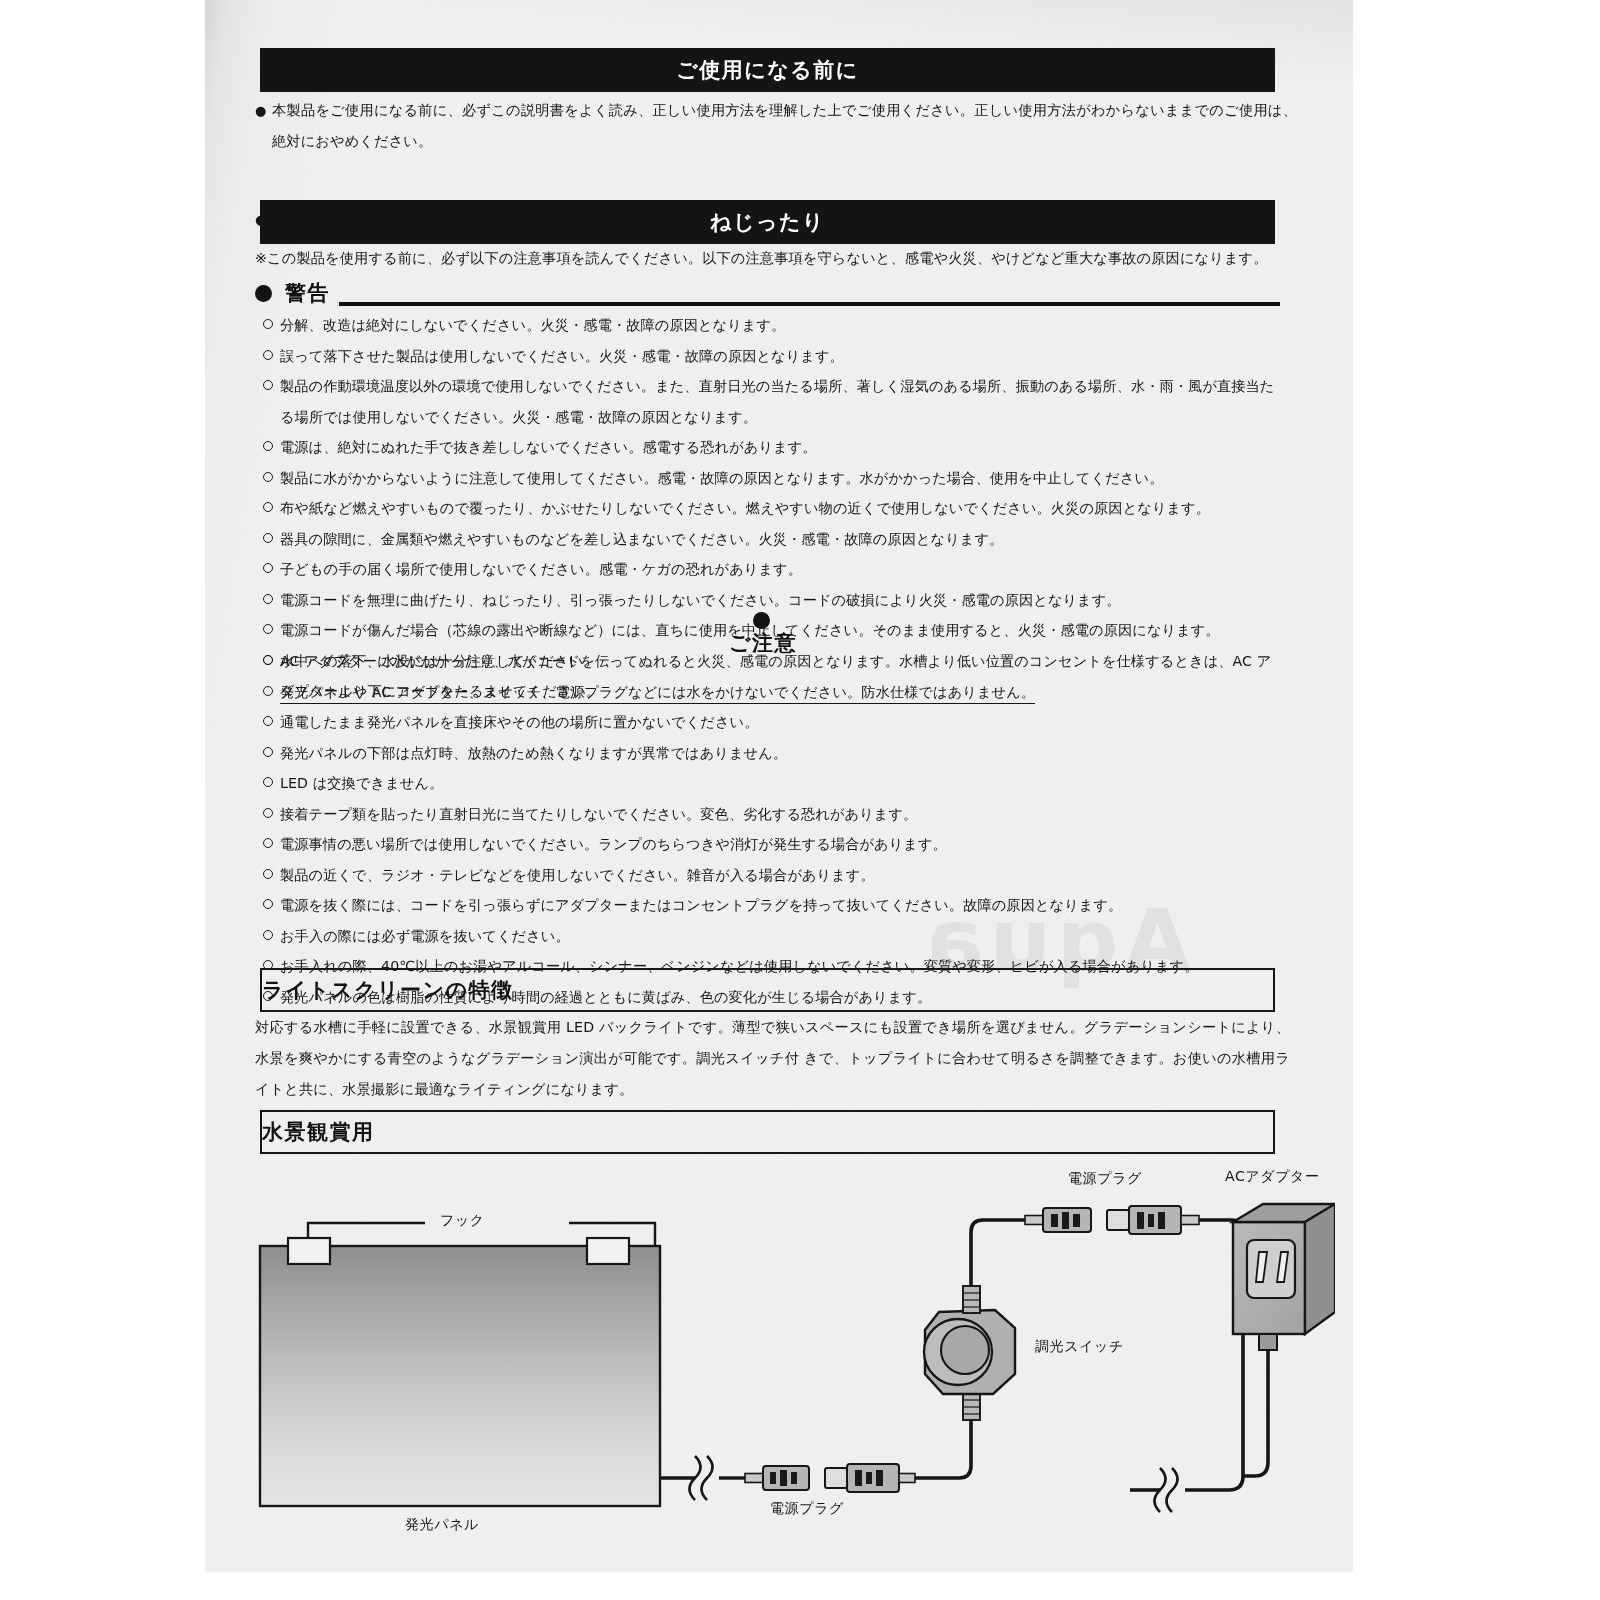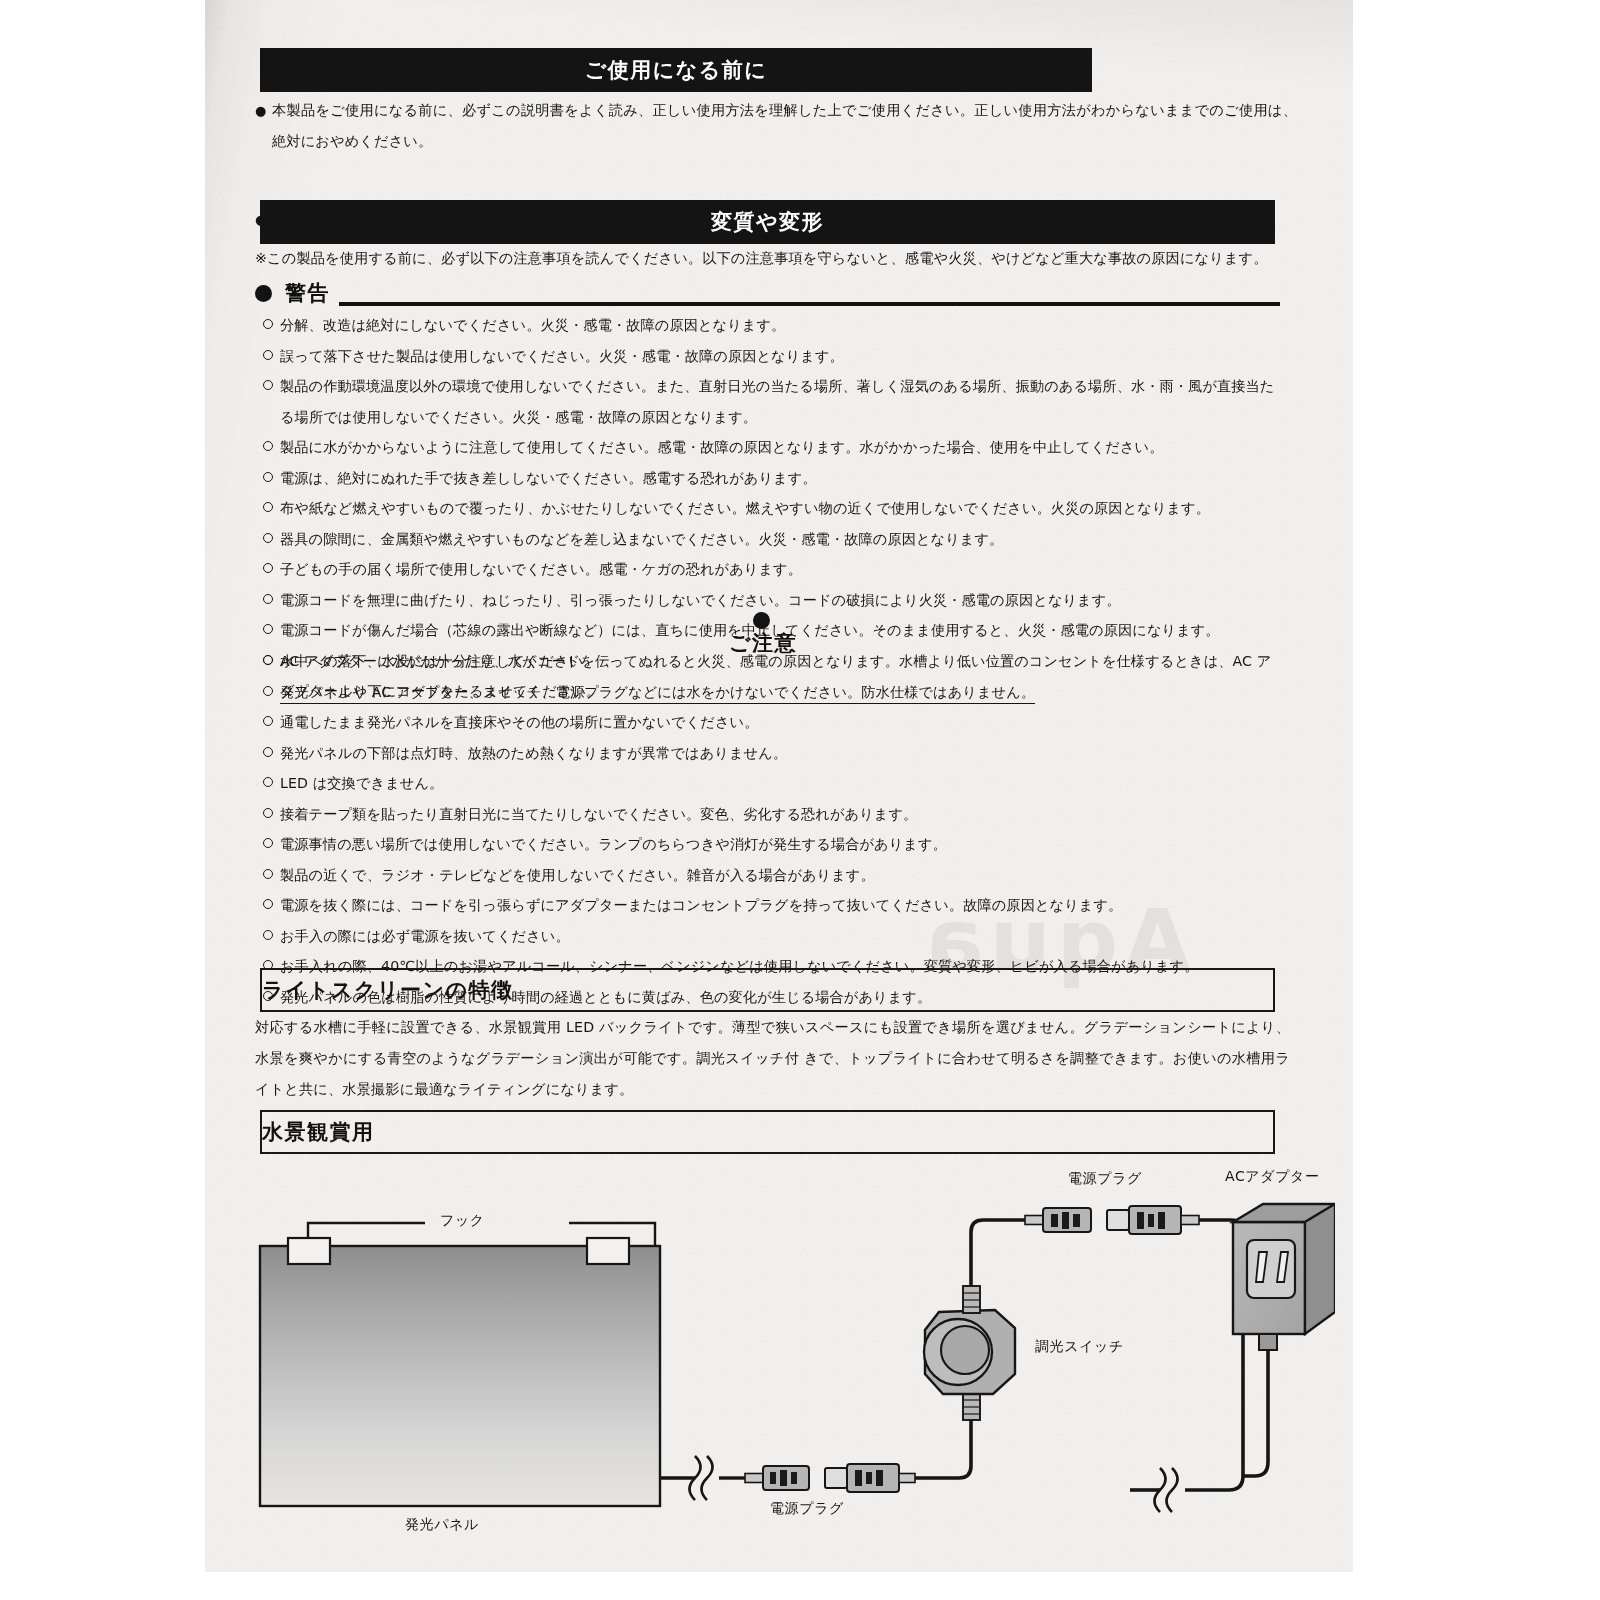--- a/index.html
+++ b/index.html
@@ -201,42 +201,42 @@
 <body>
 
 <div id="scan-area">
   <div id="page-sheet">
     <div id="paper-noise"></div>
 
     <div id="page-content">
 
       <div id="watermark">Aqua</div>
 
-      <div class="band" style="left:55px; top:48px; width:832px;">ご使用になる前に</div>
+      <div class="band" style="left:55px; top:48px; width:1015px;">ご使用になる前に</div>
 
       <div class="para pbullet" style="left:50px; top:95px; width:1025px;">本製品をご使用になる前に、必ずこの説明書をよく読み、正しい使用方法を理解した上でご使用ください。正しい使用方法がわからないままでのご使用は、絶対におやめください。</div>
 
       <div class="para pbullet" style="left:50px; top:142px; width:1025px;">この説明書は、読み終った後も大切に保管し、必要なときにお読みください。</div>
 
-      <div class="band" style="left:55px; top:200px; width:1015px;">変質や変形</div>
+      <div class="band" style="left:55px; top:200px; width:1015px;">ねじったり</div>
 
       <div class="para" style="left:50px; top:243px; width:1035px;">※この製品を使用する前に、必ず以下の注意事項を読んでください。以下の注意事項を守らないと、感電や火災、やけどなど重大な事故の原因になります。</div>
 
       <div class="rule-head" style="left:50px; top:276px; width:1025px;">
         <span class="rule-dot"></span>
         <span class="rule-label">警告</span>
         <span class="rule-line"></span>
       </div>
 
       <div class="blist" style="left:58px; top:310px; width:1020px;">
         <div class="bitem"><span class="txt">分解、改造は絶対にしないでください。火災・感電・故障の原因となります。</span></div>
         <div class="bitem"><span class="txt">誤って落下させた製品は使用しないでください。火災・感電・故障の原因となります。</span></div>
         <div class="bitem"><span class="txt">製品の作動環境温度以外の環境で使用しないでください。また、直射日光の当たる場所、著しく湿気のある場所、振動のある場所、水・雨・風が直接当たる場所では使用しないでください。火災・感電・故障の原因となります。</span></div>
+        <div class="bitem"><span class="txt">電源は、絶対にぬれた手で抜き差ししないでください。感電する恐れがあります。</span></div>
         <div class="bitem"><span class="txt">製品に水がかからないように注意して使用してください。感電・故障の原因となります。水がかかった場合、使用を中止してください。</span></div>
-        <div class="bitem"><span class="txt">電源は、絶対にぬれた手で抜き差ししないでください。感電する恐れがあります。</span></div>
         <div class="bitem"><span class="txt">布や紙など燃えやすいもので覆ったり、かぶせたりしないでください。燃えやすい物の近くで使用しないでください。火災の原因となります。</span></div>
         <div class="bitem"><span class="txt">器具の隙間に、金属類や燃えやすいものなどを差し込まないでください。火災・感電・故障の原因となります。</span></div>
         <div class="bitem"><span class="txt">子どもの手の届く場所で使用しないでください。感電・ケガの恐れがあります。</span></div>
         <div class="bitem"><span class="txt">電源コードを無理に曲げたり、ねじったり、引っ張ったりしないでください。コードの破損により火災・感電の原因となります。</span></div>
         <div class="bitem"><span class="txt">電源コードが傷んだ場合（芯線の露出や断線など）には、直ちに使用を中止してください。そのまま使用すると、火災・感電の原因になります。</span></div>
         <div class="bitem"><span class="txt">AC アダプターに水がかかったり、水がコードを伝ってぬれると火災、感電の原因となります。水槽より低い位置のコンセントを仕様するときは、AC アダプターより下にコードをたるませてください。</span></div>
       </div>
 
       <div class="rule-head" style="left:50px; top:612px; width:1025px;flex-direction:column;">
         <span class="rule-dot"></span>

